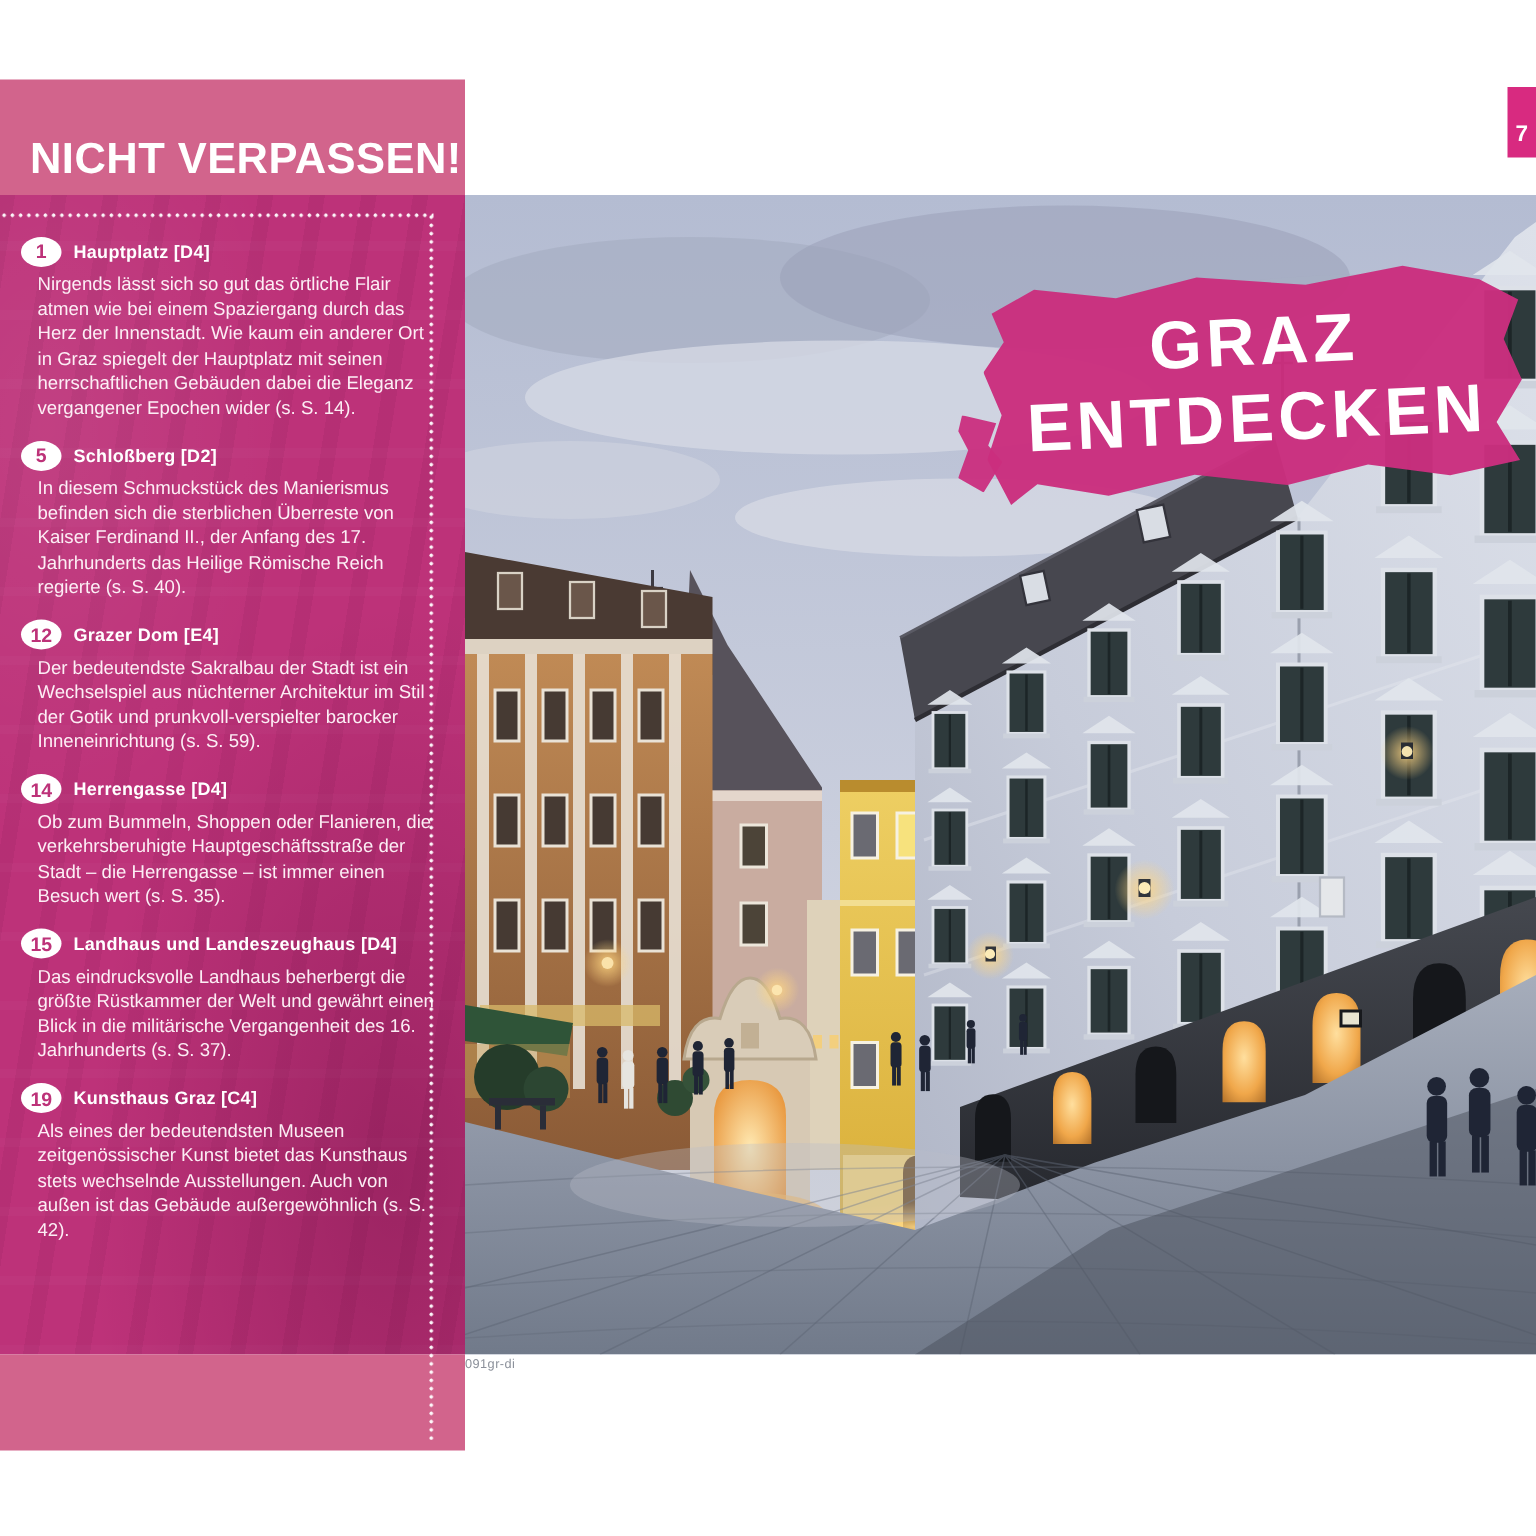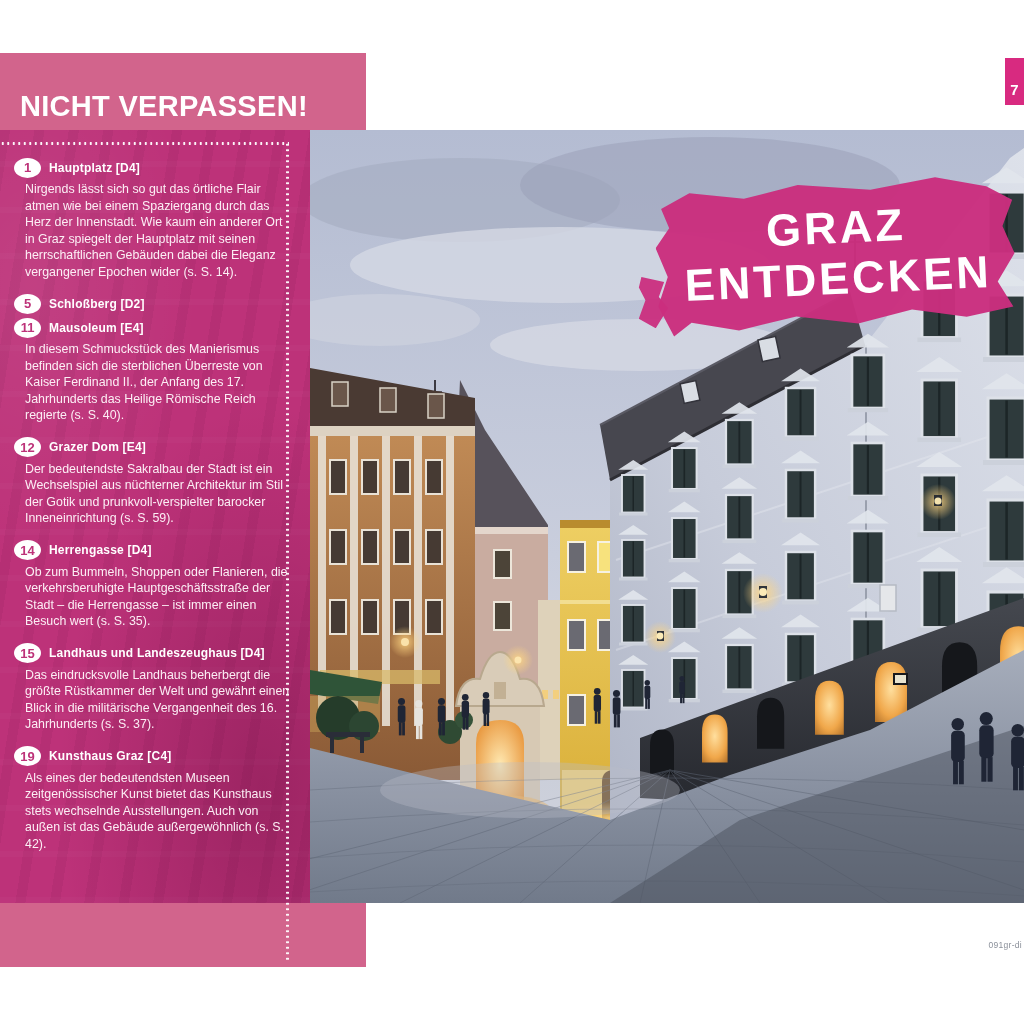--- a/index.html
+++ b/index.html
@@ -5,21 +5,21 @@
   html,body{margin:0;padding:0;background:#ffffff;}
   .page{position:relative;width:1024px;height:1024px;background:#ffffff;overflow:hidden;
         font-family:"Liberation Sans",sans-serif;}
 
   
   .side-tab{position:absolute;left:1005px;top:58px;width:19px;height:47px;background:#d82a80;
             color:#fff;font-size:15px;font-weight:bold;display:flex;align-items:flex-end;
             justify-content:center;padding-bottom:7px;box-sizing:border-box;}
 
   
-  .sb-band{position:absolute;left:0;width:366px;background:#d2648c;}
+  .sb-band{position:absolute;left:0;width:310px;background:#d2648c;}
   .sb-band-top{top:53px;height:77px;display:flex;align-items:flex-end;}
   .sb-band-top h1{margin:0;padding:0 0 9px 20px;color:#fff;font-size:29px;font-weight:bold;
                   letter-spacing:.3px;line-height:1;}
   .sb-band-bottom{top:903px;height:64px;}
 
   
   .sb-main{position:absolute;left:0;top:130px;width:310px;height:773px;background:#bd3279;overflow:hidden;}
   .sb-tex1{position:absolute;inset:0;opacity:.55;
      background:
        repeating-linear-gradient(99deg, rgba(60,0,35,.10) 0 10px, rgba(255,255,255,0) 10px 34px),
@@ -52,21 +52,21 @@
   .hero-main{position:absolute;inset:0;background:rgba(202,46,126,.97);
      clip-path:polygon(2% 18%,10% 9%,25% 14%,40% 7%,60% 12%,78% 6%,92% 13%,99% 22%,96% 38%,99% 55%,
                        94% 72%,98% 88%,85% 93%,70% 87%,55% 94%,38% 88%,22% 95%,9% 89%,4% 97%,0% 78%,
                        3% 60%,0% 42%,4% 30%);
      display:flex;flex-direction:column;align-items:center;justify-content:center;gap:4px;}
   .hero-line1,.hero-line2{color:#ffffff;font-weight:bold;font-size:45px;line-height:1.05;letter-spacing:3px;}
   .hero-stray{position:absolute;left:-20px;top:96px;width:30px;height:52px;background:rgba(202,46,126,.95);
      clip-path:polygon(15% 0,90% 12%,70% 40%,100% 62%,55% 100%,0 80%,25% 45%,5% 20%);}
 
   
-  .credit{position:absolute;left:310px;top:940px;width:712px;text-align:right;font-size:8.5px;
+  .credit{position:absolute;left:310px;top:904px;width:712px;font-size:8.5px;
           color:#8b909a;letter-spacing:.3px;}
 </style>
 </head>
 <body>
 
 <div class="page">
 
   <div class="side-tab">
     <span>7</span>
   </div>
@@ -93,26 +93,20 @@
       <div class="item">
         <div class="item-head">
           <span class="badge">
               <span>5</span>
             </span>
           <span class="item-title">Schloßberg [D2]</span>
         </div>
       </div>
 
       <div class="item">
-        <div class="item-head">
-          <span class="badge">
-              <span>11</span>
-            </span>
-          <span class="item-title">Mausoleum [E4]</span>
-        </div>
         <p class="item-text">In diesem Schmuckstück des Manierismus befinden sich die sterblichen Überreste von Kaiser Ferdinand II., der Anfang des 17. Jahrhunderts das Heilige Römische Reich regierte (s. S. 40).</p>
       </div>
 
       <div class="item">
         <div class="item-head">
           <span class="badge">
               <span>12</span>
             </span>
           <span class="item-title">Grazer Dom [E4]</span>
         </div>

